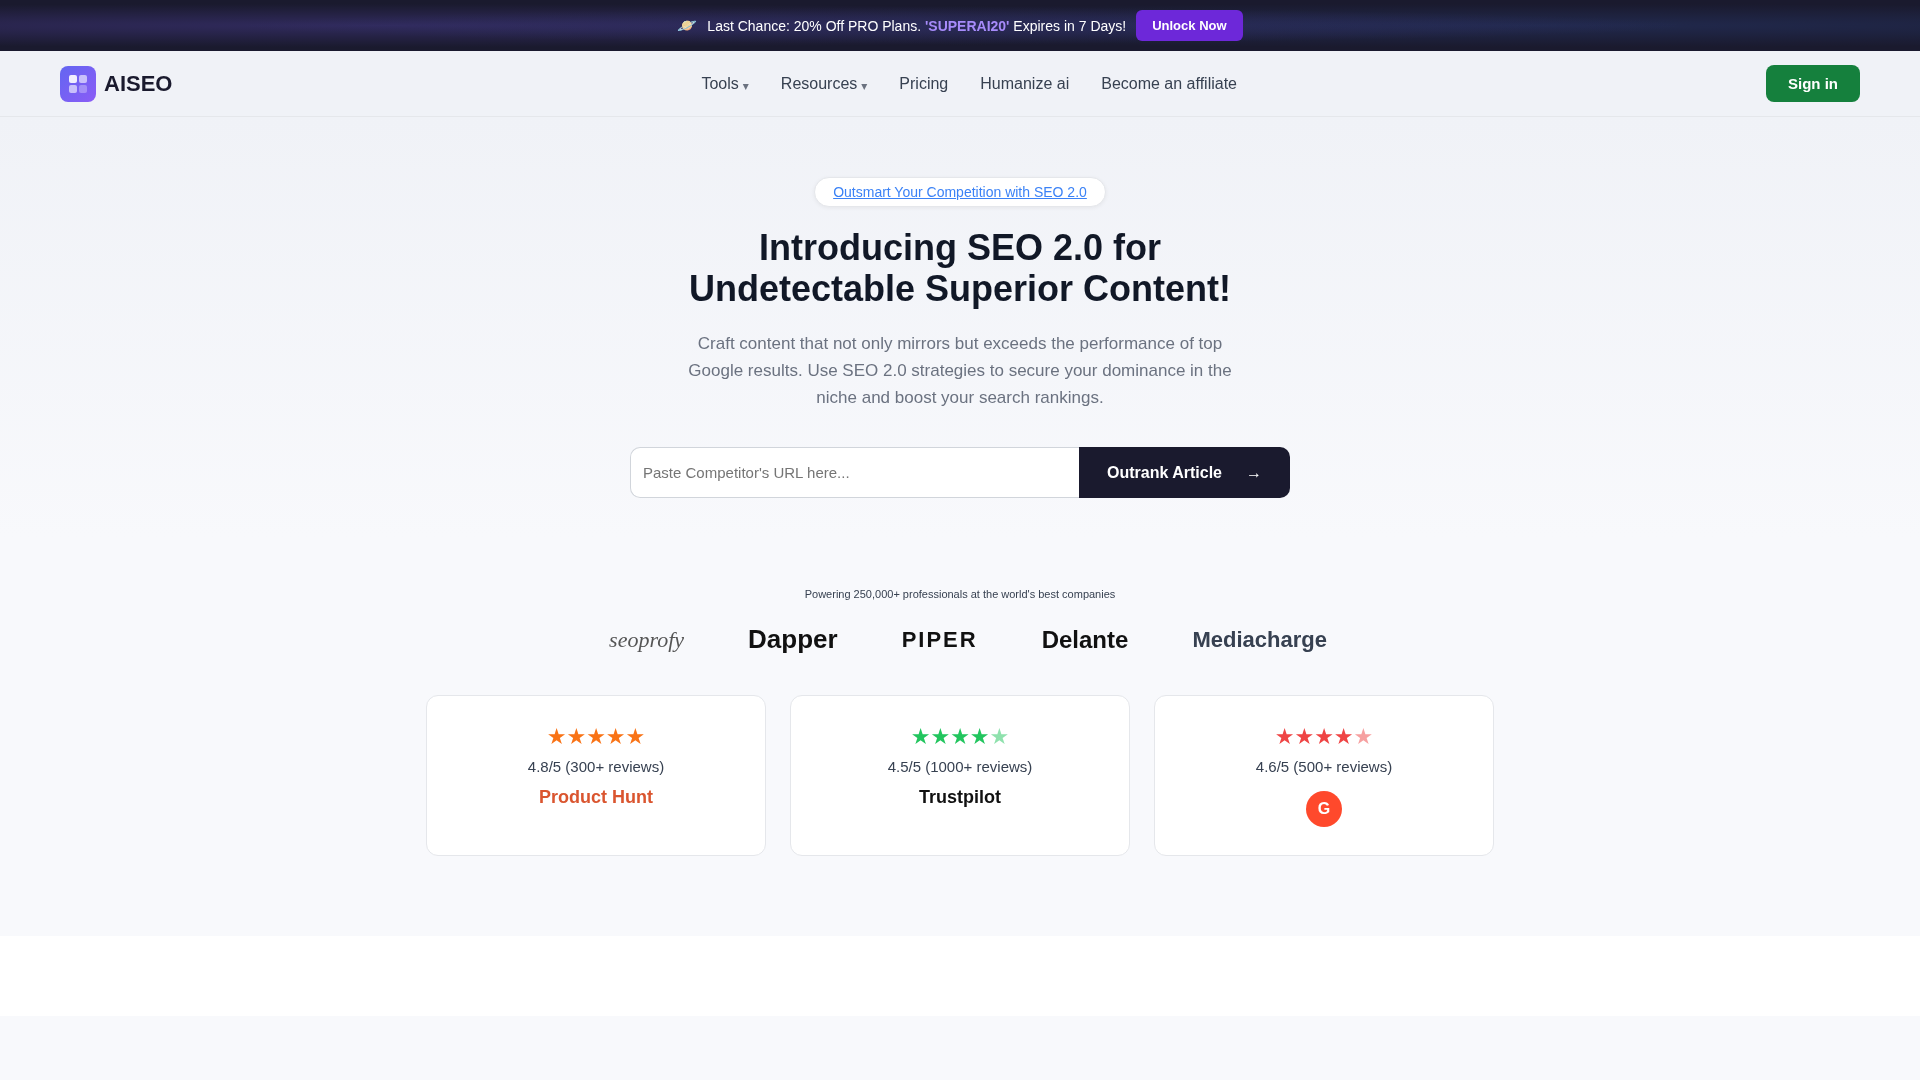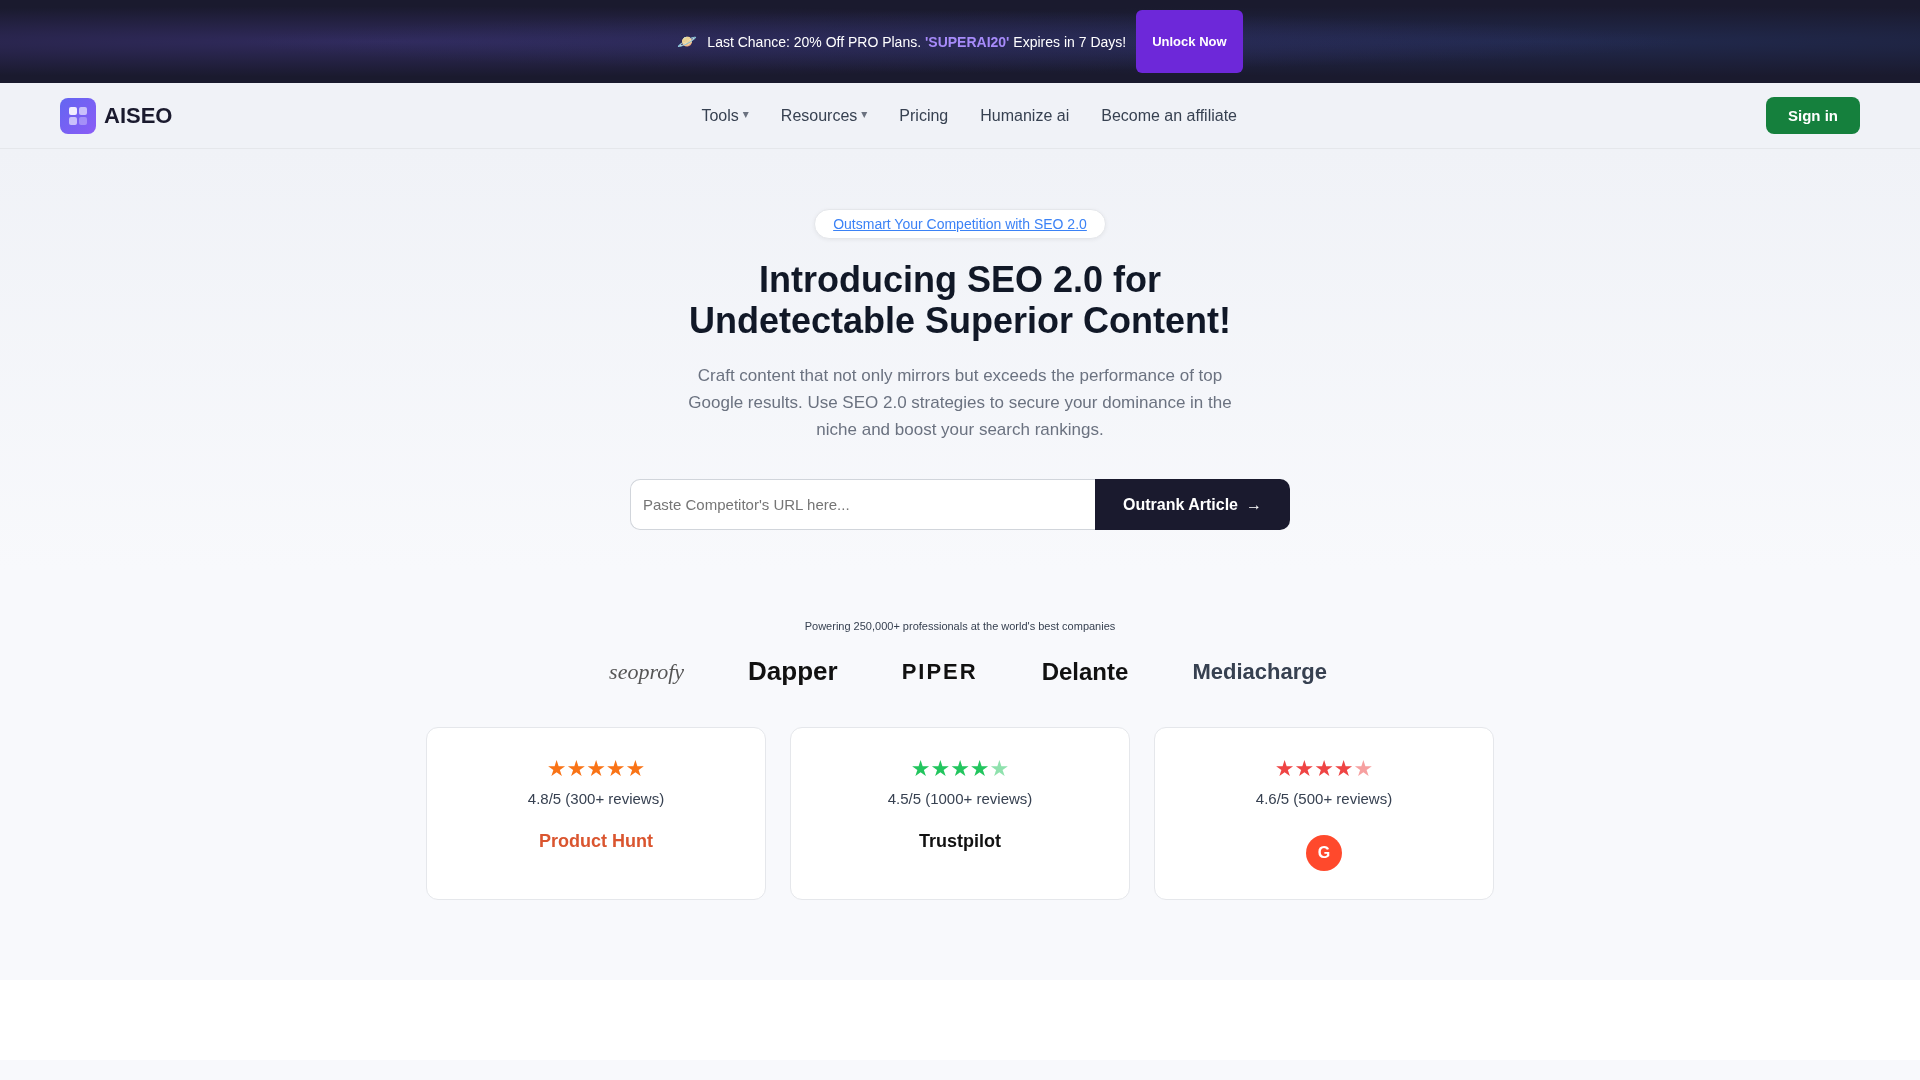--- a/index.html
+++ b/index.html
@@ -25,21 +25,21 @@
       inset: 0;
       background: radial-gradient(ellipse at 20% 50%, rgba(100,80,200,0.3) 0%, transparent 60%),
                   radial-gradient(ellipse at 80% 50%, rgba(60,100,200,0.2) 0%, transparent 60%);
     }
     .banner-text { position: relative; z-index: 1; }
     .banner-promo-code { color: #a78bfa; font-weight: 600; }
     .unlock-btn {
       background: #6d28d9;
       color: #fff;
       border: none;
-      padding: 24px 16px;
+      padding: 8px 16px;
       border-radius: 6px;
       font-size: 13px;
       font-weight: 600;
       cursor: pointer;
       position: relative;
       z-index: 1;
     }
     .banner-emoji { font-size: 16px; position: relative; z-index: 1; }
 
     
@@ -79,21 +79,21 @@
       align-items: center;
       gap: 32px;
       list-style: none;
     }
     .nav-links a {
       text-decoration: none;
       color: #374151;
       font-size: 16px;
       font-weight: 500;
       display: flex;
-      align-items: flex-start;
+      align-items: flex-end;
       gap: 4px;
     }
     .nav-chevron { font-size: 12px; color: #6b7280; }
     .signin-btn {
       background: #15803d;
       color: #fff;
       border: none;
       padding: 10px 22px;
       border-radius: 8px;
       font-size: 15px;
@@ -156,21 +156,21 @@
       background: #1a1a2e;
       color: #fff;
       border: none;
       padding: 16px 28px;
       border-radius: 0 10px 10px 0;
       font-size: 16px;
       font-weight: 600;
       cursor: pointer;
       display: flex;
       align-items: center;
-      gap: 8px;
+      gap: 24px;
       white-space: nowrap;
     }
 
     
     .powering {
       text-align: center;
       padding: 50px 20px 20px;
     }
     .powering-text {
       font-size: 11px;
@@ -218,21 +218,21 @@
     .stars {
       font-size: 22px;
       margin-bottom: 8px;
     }
     .star-orange { color: #f97316; }
     .star-green { color: #22c55e; }
     .star-red { color: #ef4444; }
     .review-score {
       font-size: 15px;
       color: #374151;
-      margin-bottom: 24px;
+      margin-bottom: 12px;
       font-weight: 500;
     }
     .review-platform {
       font-size: 18px;
       font-weight: 700;
     }
     .platform-producthunt { color: #da552f; }
     .platform-trustpilot { color: #111; }
     .g2-logo {
       display: inline-flex;

